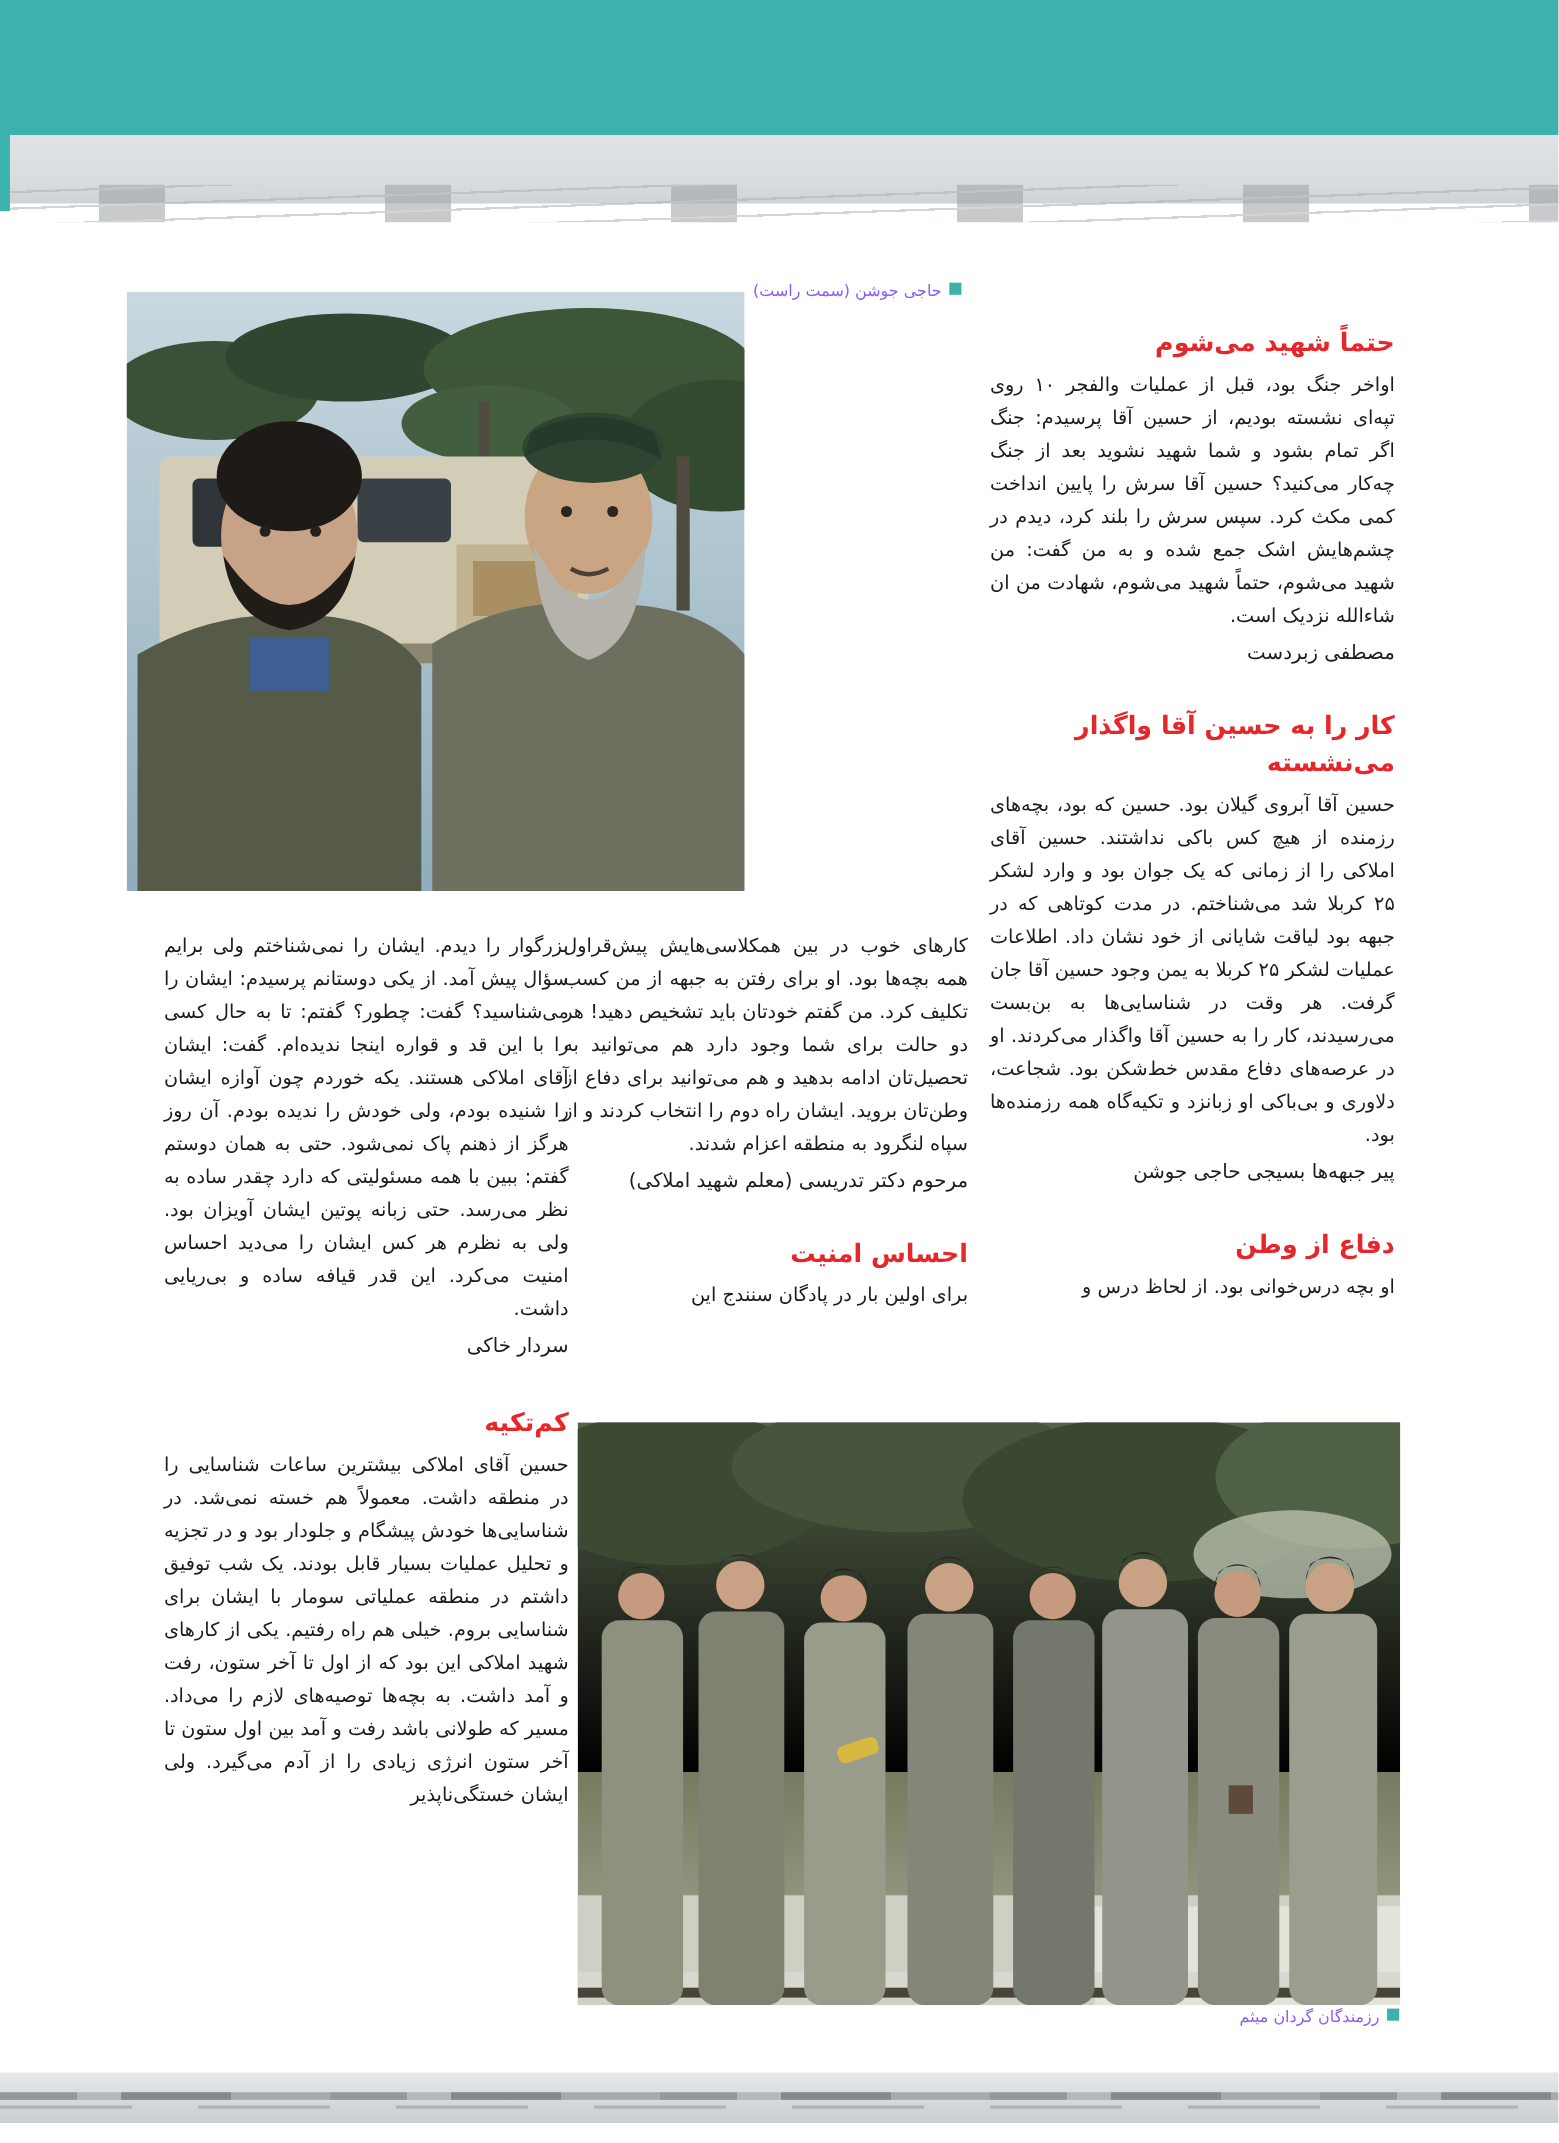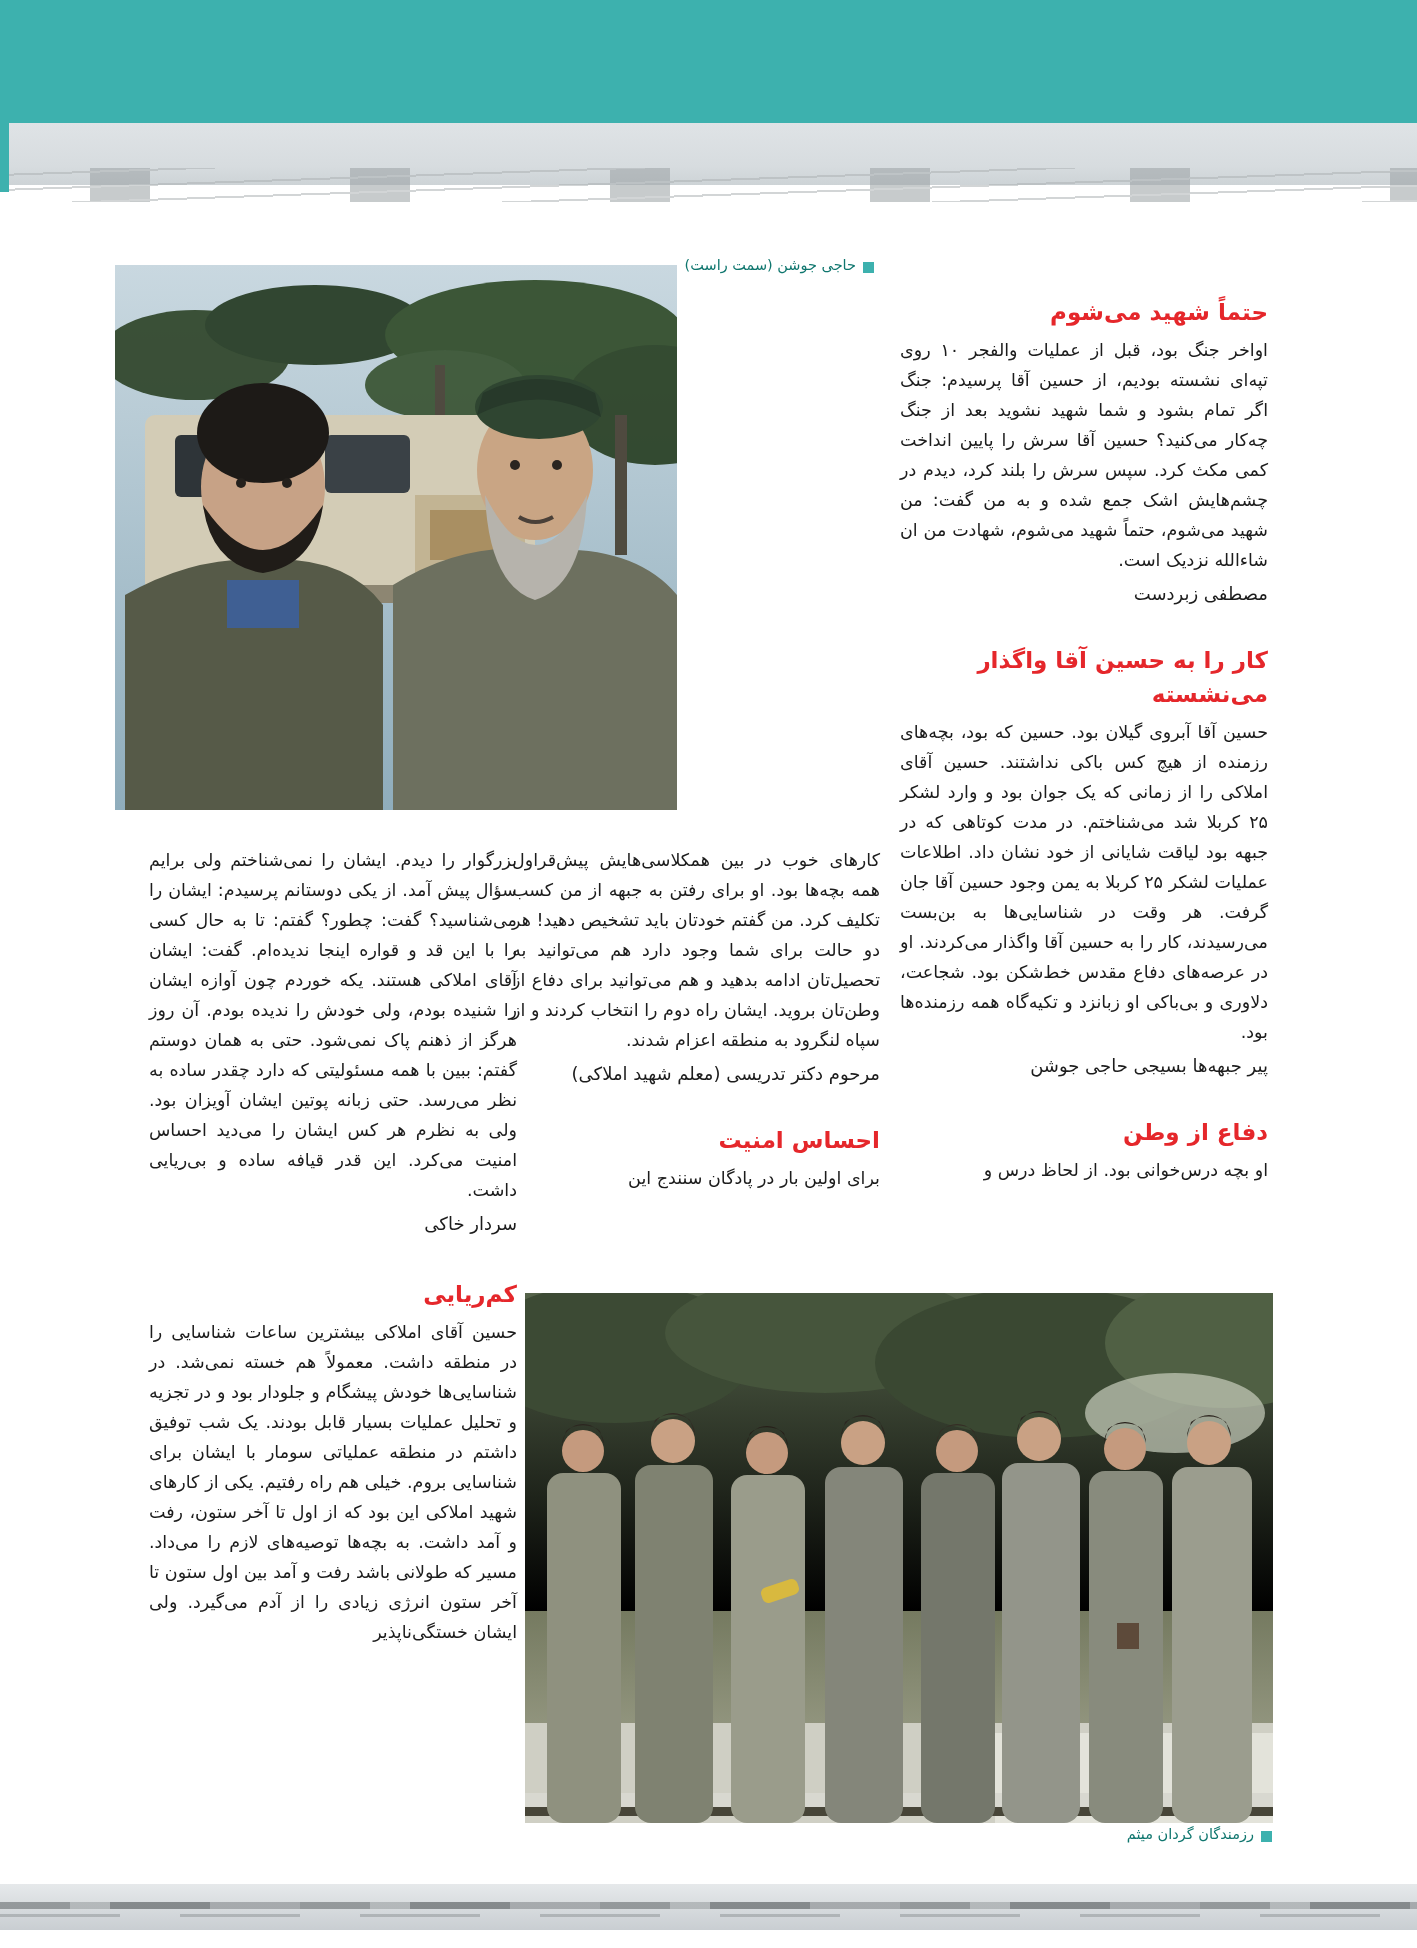--- a/index.html
+++ b/index.html
@@ -17,22 +17,22 @@
       repeating-linear-gradient(178deg,transparent 0 6px,#aeb3b5 6px 8px,transparent 8px 15px),
       repeating-linear-gradient(90deg,transparent 0 90px,#9ba1a4 90px 150px,transparent 150px 260px);}
   
   .footer-strip{position:absolute;left:0;top:1884px;width:1417px;height:46px;
     background:linear-gradient(#e6e9eb 0%,#d6dadd 55%,#c9ced2 100%);}
   .footer-line{position:absolute;left:0;top:18px;width:100%;height:7px;opacity:.75;
     background:repeating-linear-gradient(90deg,#7d8284 0 70px,#a7acae 70px 110px,#696e70 110px 210px,#95999c 210px 300px);}
   .footer-line2{position:absolute;left:0;top:30px;width:100%;height:3px;opacity:.5;
     background:repeating-linear-gradient(90deg,#8d9294 0 120px,transparent 120px 180px);}
   
-  .caption{position:absolute;direction:rtl;display:flex;align-items:flex-end;gap:7px;
-    font-size:14.5px;color:#0f766e;}
+  .caption{position:absolute;direction:rtl;display:flex;align-items:flex-start;gap:7px;
+    font-size:14.5px;color:#8b5cf6;}
   .caption-top{top:257px;right:543px;}
   .caption-bottom{top:1826px;right:145px;}
   .cap-square{width:11px;height:11px;background:#3db1ae;display:inline-block;flex:0 0 auto;}
   .cap-text{white-space:nowrap;}
   
   .photo{position:absolute;overflow:hidden;}
   .photo-top{left:115px;top:265px;width:562px;height:545px;}
   .photo-bottom{left:525px;top:1293px;width:748px;height:530px;}
   .photo svg{display:block;}
   
@@ -128,21 +128,21 @@
   <div class="col col-middle">
     <p>کارهای خوب در بین همکلاسی‌هایش پیش‌قراول همه بچه‌ها بود. او برای رفتن به جبهه از من کسب تکلیف کرد. من گفتم خودتان باید تشخیص دهید! هر دو حالت برای شما وجود دارد هم می‌توانید به تحصیل‌تان ادامه بدهید و هم می‌توانید برای دفاع از وطن‌تان بروید. ایشان راه دوم را انتخاب کردند و از سپاه لنگرود به منطقه اعزام شدند.</p>
     <div class="author">مرحوم دکتر تدریسی (معلم شهید املاکی)</div>
     <h2>احساس امنیت</h2>
     <p>برای اولین بار در پادگان سنندج این</p>
   </div>
 
   <div class="col col-left">
     <p>بزرگوار را دیدم. ایشان را نمی‌شناختم ولی برایم سؤال پیش آمد. از یکی دوستانم پرسیدم: ایشان را می‌شناسید؟ گفت: چطور؟ گفتم: تا به حال کسی را با این قد و قواره اینجا ندیده‌ام. گفت: ایشان آقای املاکی هستند. یکه خوردم چون آوازه ایشان را شنیده بودم، ولی خودش را ندیده بودم. آن روز هرگز از ذهنم پاک نمی‌شود. حتی به همان دوستم گفتم: ببین با همه مسئولیتی که دارد چقدر ساده به نظر می‌رسد. حتی زبانه پوتین ایشان آویزان بود. ولی به نظرم هر کس ایشان را می‌دید احساس امنیت می‌کرد. این قدر قیافه ساده و بی‌ریایی داشت.</p>
     <div class="author gap-after">سردار خاکی</div>
-    <h2>کم‌ریایی</h2>
+    <h2>کم‌تکیه</h2>
     <p>حسین آقای املاکی بیشترین ساعات شناسایی را در منطقه داشت. معمولاً هم خسته نمی‌شد. در شناسایی‌ها خودش پیشگام و جلودار بود و در تجزیه و تحلیل عملیات بسیار قابل بودند. یک شب توفیق داشتم در منطقه عملیاتی سومار با ایشان برای شناسایی بروم. خیلی هم راه رفتیم. یکی از کارهای شهید املاکی این بود که از اول تا آخر ستون، رفت و آمد داشت. به بچه‌ها توصیه‌های لازم را می‌داد. مسیر که طولانی باشد رفت و آمد بین اول ستون تا آخر ستون انرژی زیادی را از آدم می‌گیرد. ولی ایشان خستگی‌ناپذیر</p>
   </div>
 
   <div class="photo photo-bottom">
     <svg width="748" height="530" viewBox="0 0 748 530" xmlns="http://www.w3.org/2000/svg">
       <defs>
         <linearGradient id="grove" x1="0" y1="0" x2="0" y2="1">
           <stop offset="0" stop-color="#55634a"></stop>
             <stop offset="0.6" stop-color="#75robbins7a60"></stop>
           <stop offset="0.6" stop-color="#757a60"></stop>

